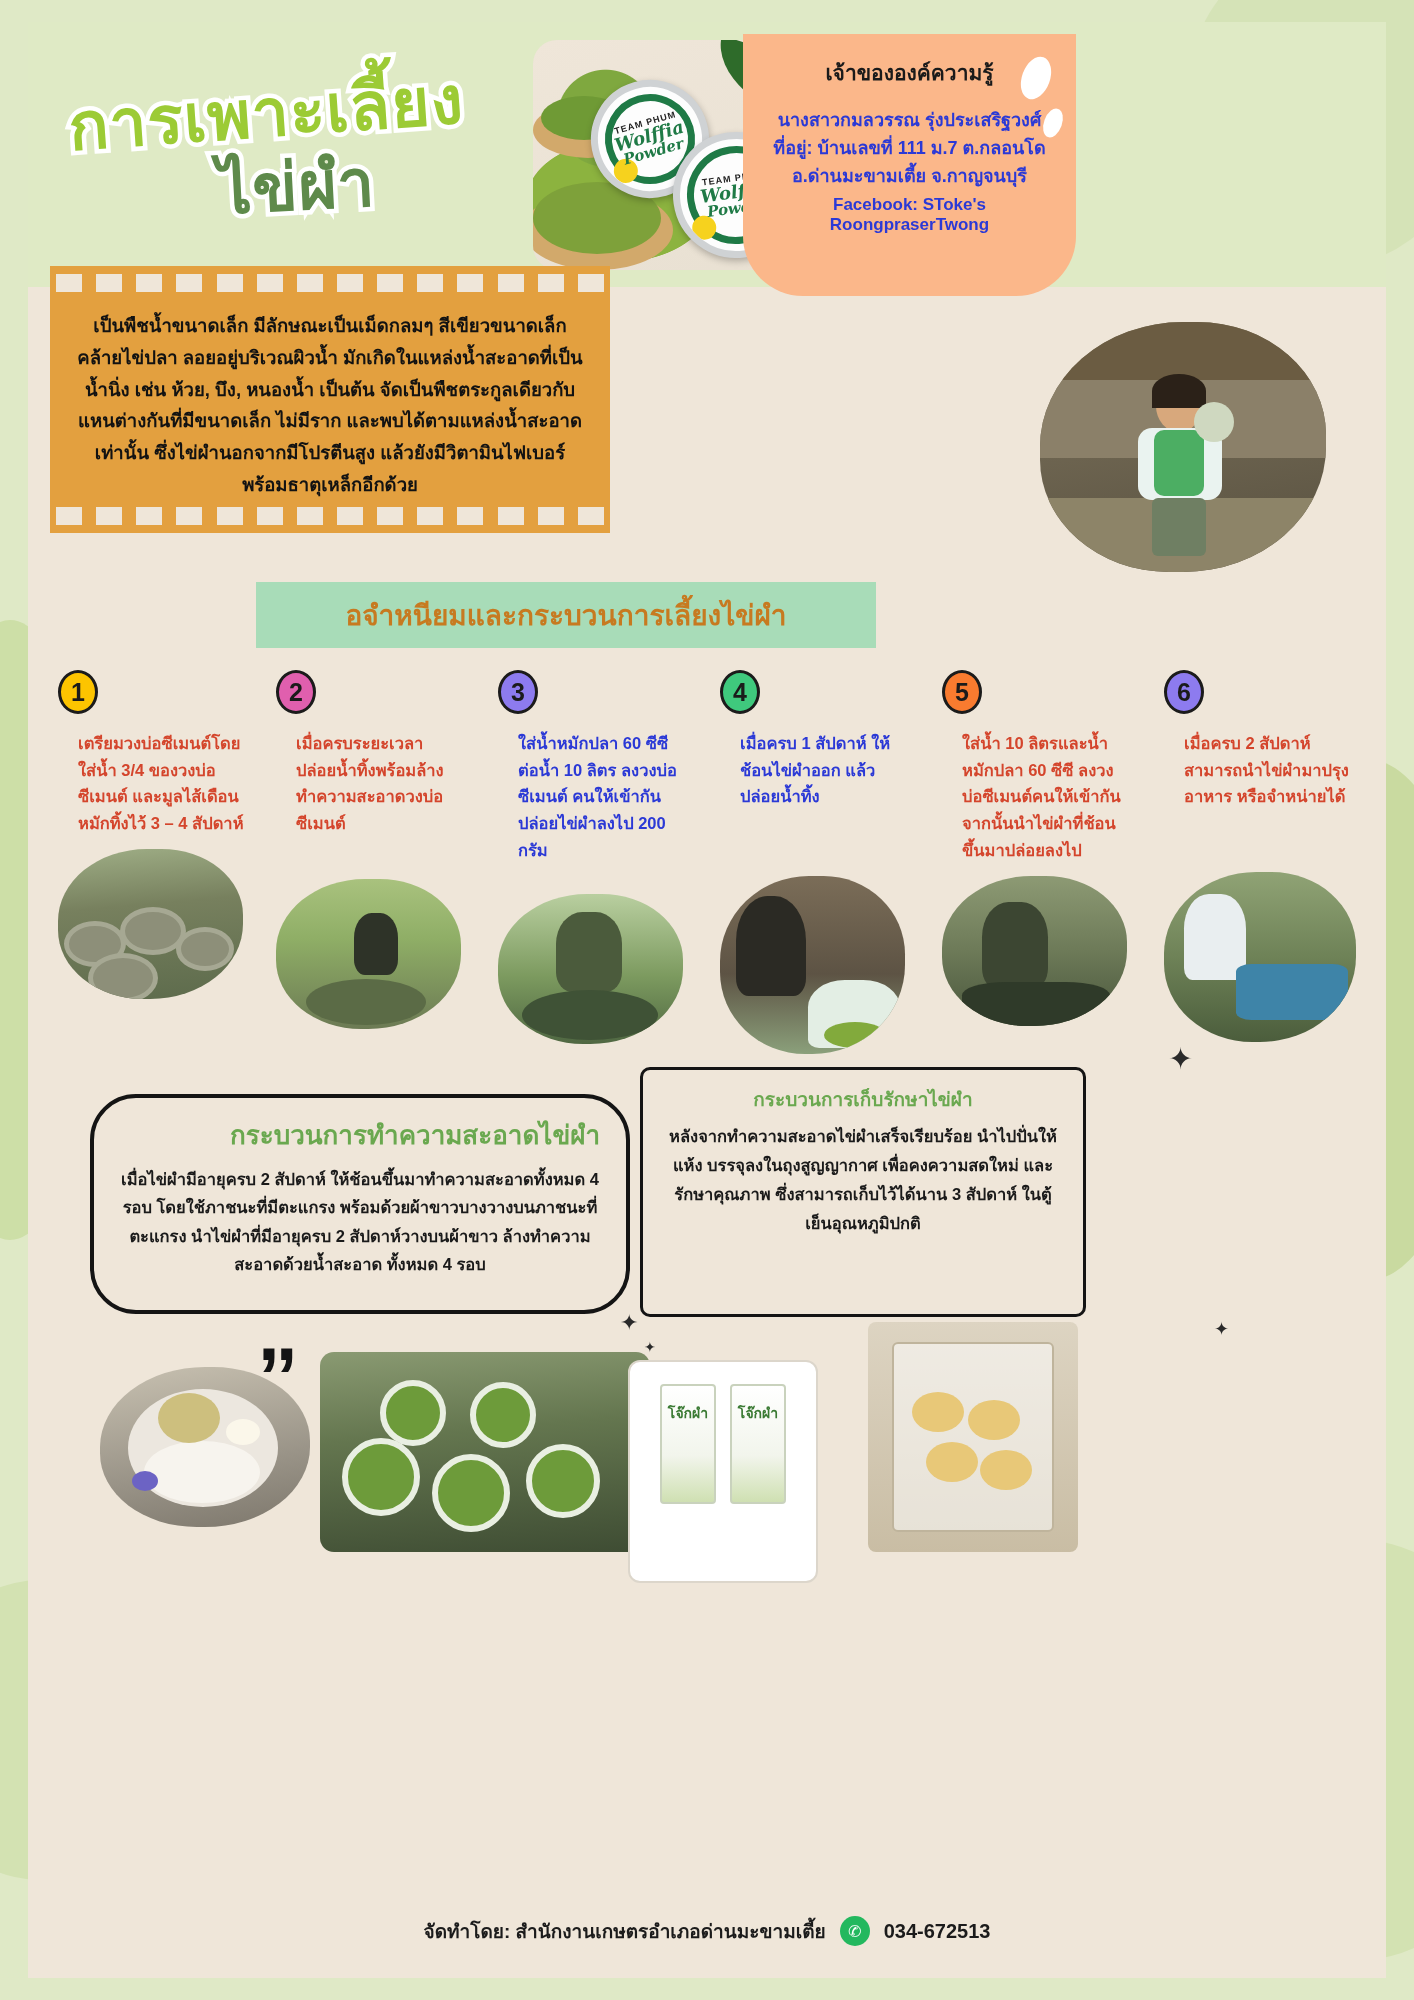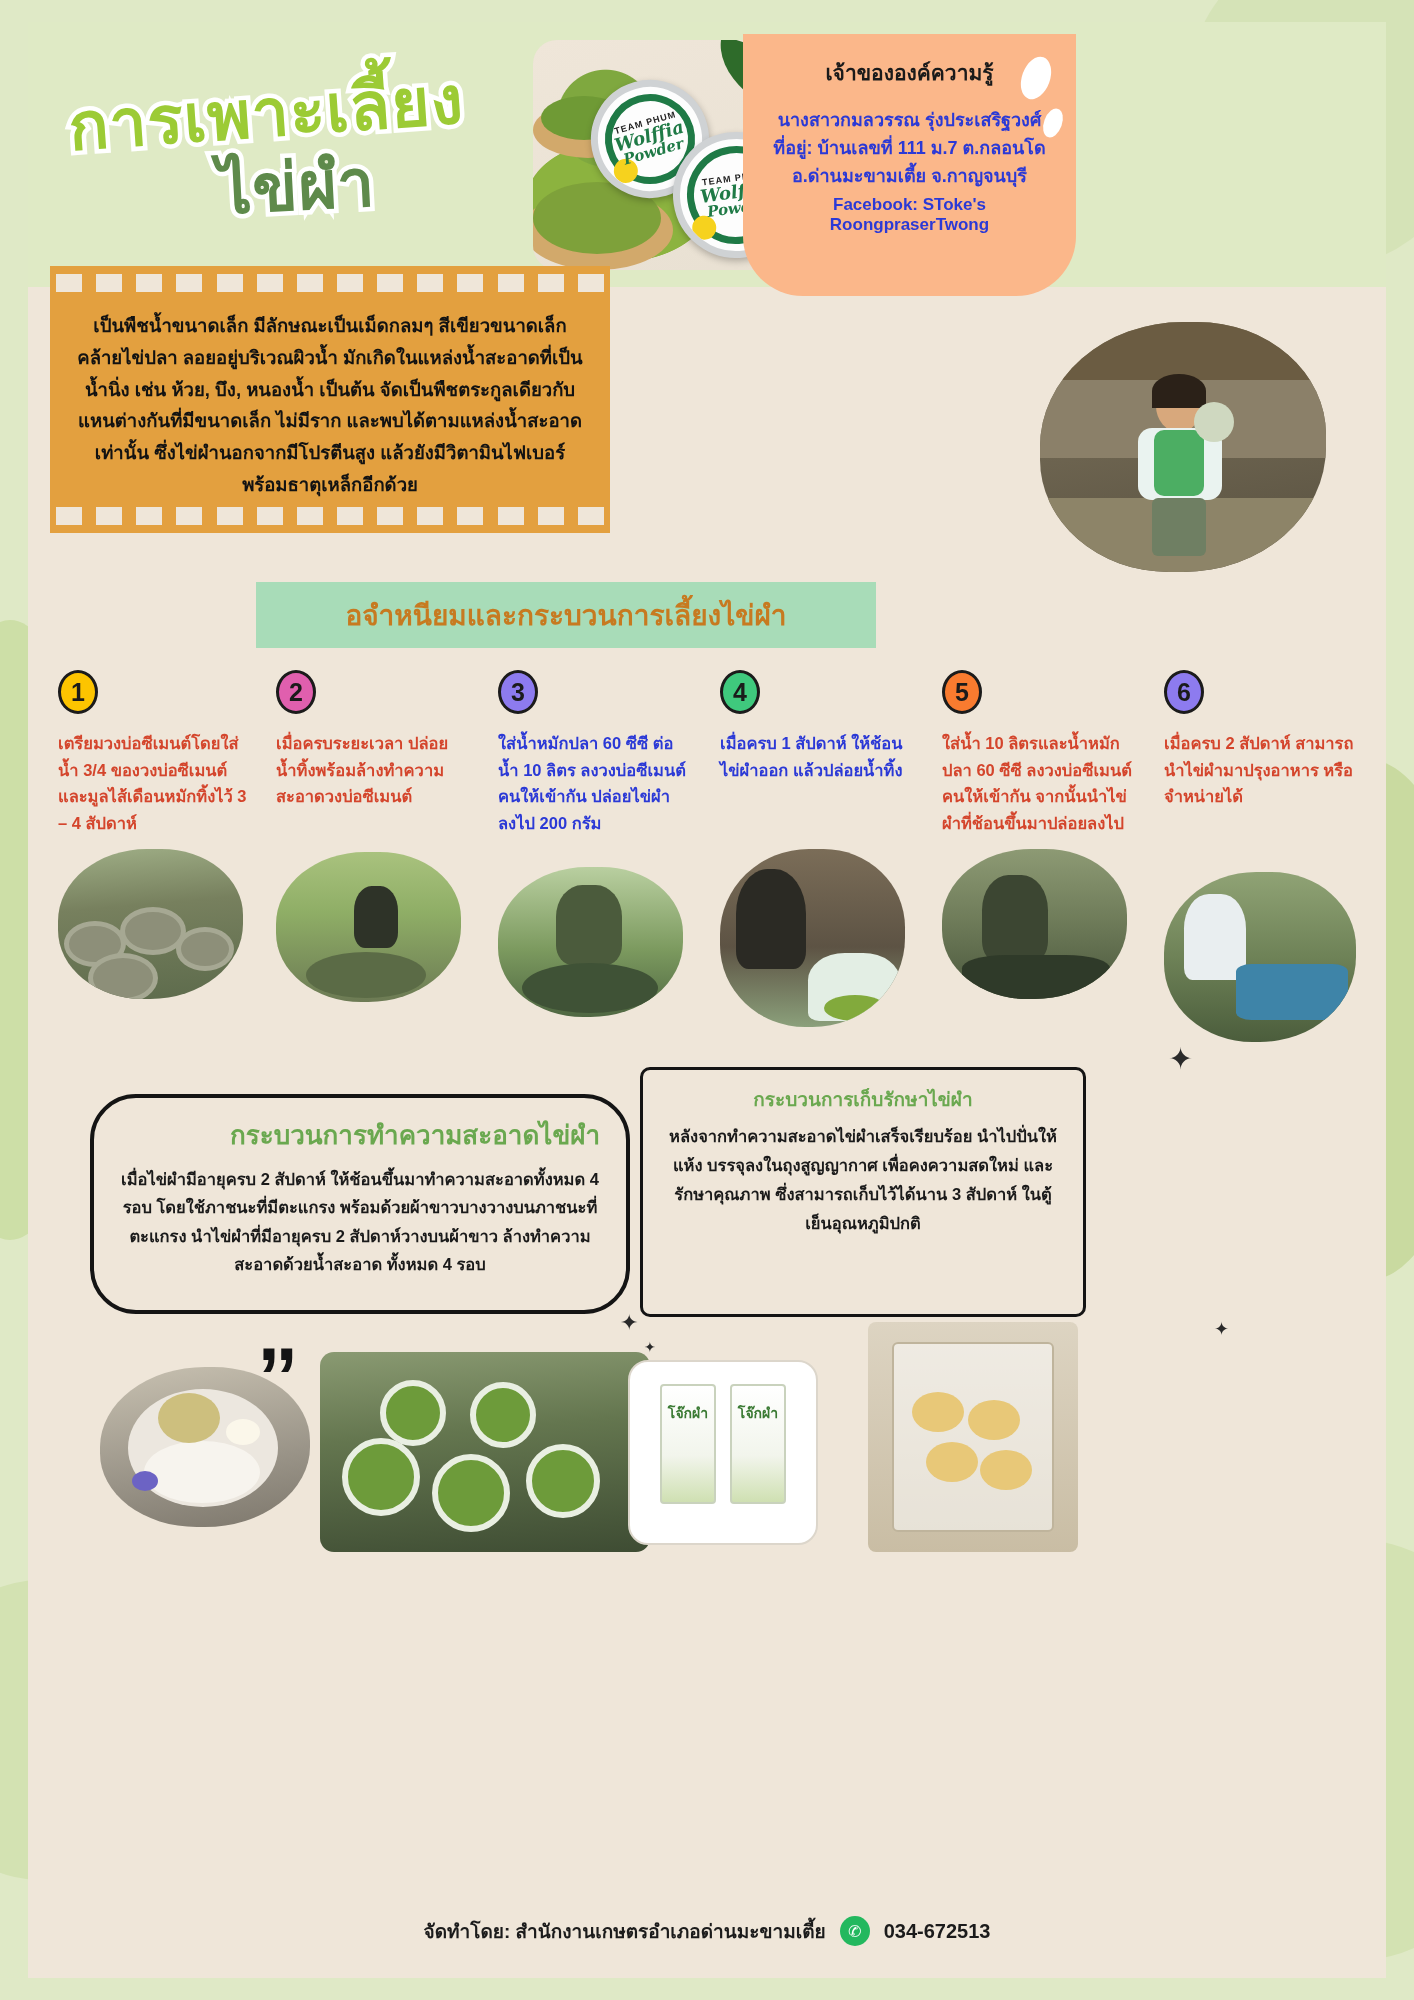--- a/index.html
+++ b/index.html
@@ -150,21 +150,21 @@
   .sec-header span{ font-size:28px; font-weight:700; color:#c77a20; }
 
   
   .steps{ position:absolute; left:22px; top:648px; width:1330px; }
   .step{ position:absolute; width:190px; }
   .step-num{
     width:40px; height:44px; border-radius:50%;
     border:3px solid #1b1b1b; display:flex; align-items:center; justify-content:center;
     font-size:25px; font-weight:700; color:#1b1b1b; margin-bottom:16px;
   }
-  .step-text{ font-size:16.5px; font-weight:700; line-height:1.62; }
+  .step-text{ font-size:16.5px; font-weight:700; line-height:1.62;margin-left:20px; }
   .step-photo{ width:185px; height:150px; border-radius:48% 44% 50% 46%;
                margin-top:12px; overflow:hidden; position:relative;}
 
   .ph-a{ background:linear-gradient(175deg,#9fae86 0%,#77805e 38%,#5d6b4c 100%); }
   .ph-a .ring{position:absolute;border-radius:50%;background:#8d8f79;border:5px solid #a6a893;}
   .ph-b{ background:linear-gradient(180deg,#a9c27e 0%,#8fae66 40%,#6c7a54 100%); }
   .ph-c{ background:linear-gradient(180deg,#b9cfa0 0%,#7c9a5f 55%,#4f6742 100%); }
   .ph-d{ background:linear-gradient(180deg,#7b6d58 0%,#5d5344 55%,#8ba07b 100%); }
   .ph-e{ background:linear-gradient(180deg,#8d9a74 0%,#6d7a58 50%,#49563c 100%); }
   .ph-f{ background:linear-gradient(180deg,#90a375 0%,#6e8257 50%,#4b5d3c 100%); }
@@ -205,21 +205,21 @@
   .bp1 .plate{position:absolute;left:28px;top:22px;width:150px;height:118px;border-radius:50%;background:#ece7df;}
   .bp1 .noodle{position:absolute;left:44px;top:74px;width:116px;height:62px;border-radius:50%;background:#f7f4ee;}
   .bp1 .soup{position:absolute;left:58px;top:26px;width:62px;height:50px;border-radius:50%;background:#cdbf7e;}
   .bp1 .egg{position:absolute;left:126px;top:52px;width:34px;height:26px;border-radius:50%;background:#fbf7ea;}
   .bp1 .flower{position:absolute;left:32px;top:104px;width:26px;height:20px;border-radius:50%;background:#6c63c4;}
 
   .bp2{ left:292px; top:1330px; width:330px; height:200px; border-radius:14px;
         background:linear-gradient(175deg,#8a9a72 0%,#64764f 40%,#3e4c33 100%); }
   .bp2 .cup{ position:absolute; border-radius:50%; background:#6d9b3a;
              border:6px solid #e9efe2; }
-  .bp3{ left:600px; top:1338px; width:190px; height:185px; border-radius:20px;
+  .bp3{ left:600px; top:1338px; width:190px; height:223px; border-radius:12px;
         background:#ffffff; border:2px solid #dcd6cb; }
   .bp3 .pouch{ position:absolute; top:22px; width:56px; height:120px;
                background:linear-gradient(180deg,#ffffff 0%,#f2f5ec 60%,#cfe0b2 100%);
                border:2px solid #c9d2bd; border-radius:4px; }
   .bp3 .pouch b{ display:block; margin-top:16px; text-align:center;
                  font-size:14px; color:#3a7a33; font-weight:700;}
   .bp4{ left:840px; top:1300px; width:210px; height:230px; border-radius:8px;
         background:linear-gradient(180deg,#ddd4c2 0%,#c9bda4 100%); }
   .bp4 .bag{ position:absolute; left:24px; top:20px; width:162px; height:190px;
              background:rgba(255,255,255,.55); border:2px solid #bfb49c; border-radius:6px;}

